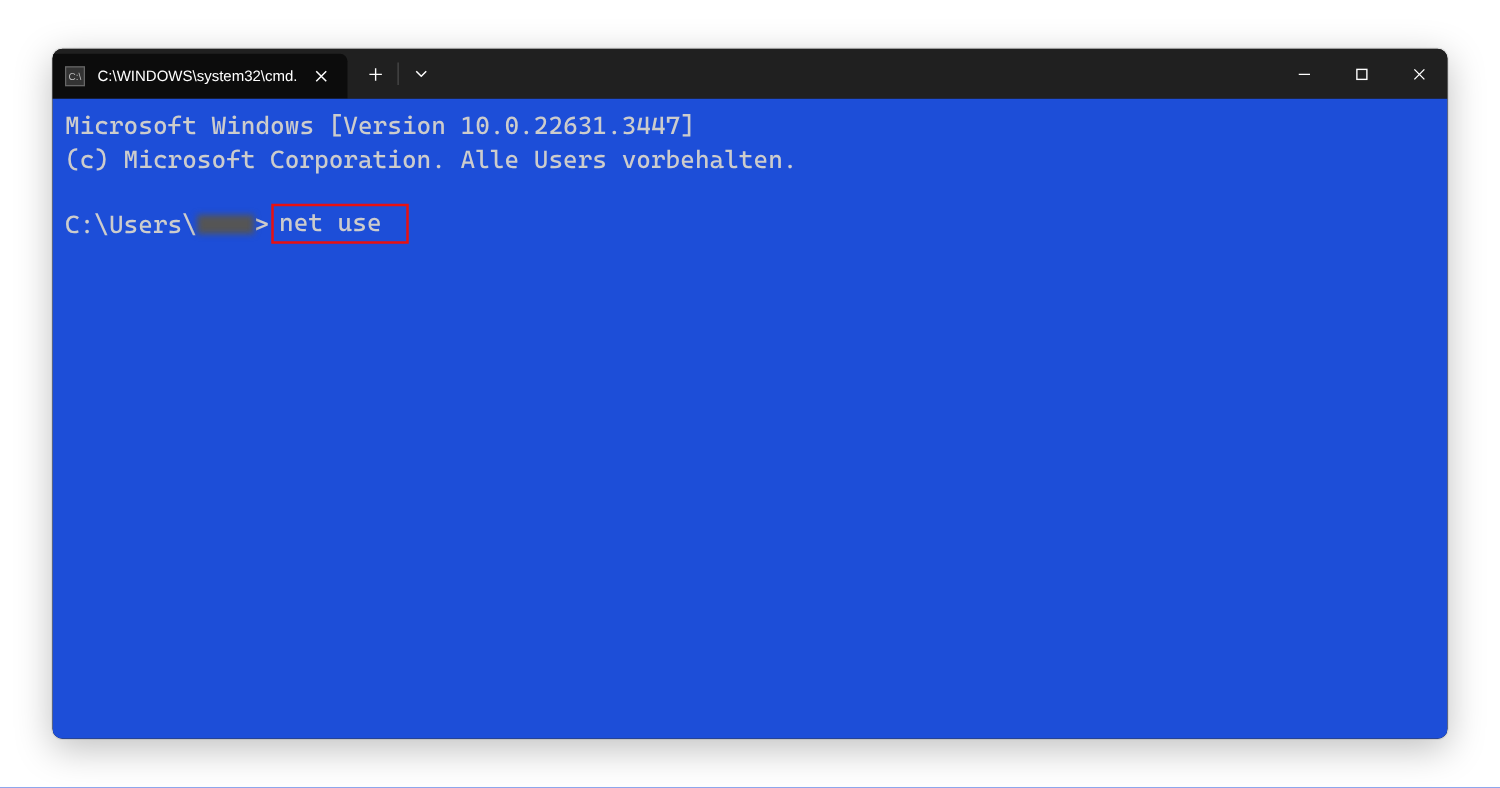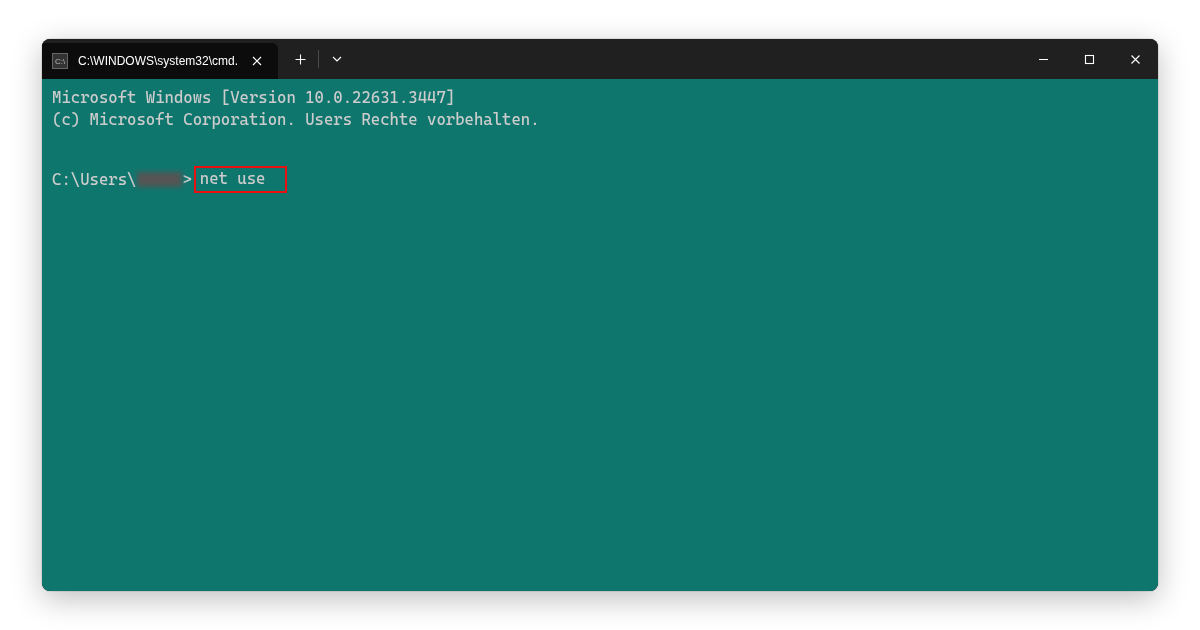--- a/index.html
+++ b/index.html
@@ -98,33 +98,33 @@
     .win-btn {
       width: 46px;
       display: flex;
       align-items: center;
       justify-content: center;
       color: #ffffff;
       cursor: pointer;
     }
     .terminal-body {
       flex: 1;
-      background: #0f766e;
+      background: #1d4ed8;
       padding: 8px 10px;
       font-family: "Cascadia Mono", "Consolas", monospace;
-      font-size: 16px;
+      font-size: 20px;
       line-height: 1.35;
       color: #cccccc;
       overflow: hidden;
     }
     .terminal-line { white-space: pre; }
     .prompt-line {
       display: flex;
       align-items: center;
-      margin-top: 36px;
+      margin-top: 22px;
       white-space: pre;
     }
     .redacted {
       display: inline-block;
       width: 45px;
       height: 15px;
       vertical-align: middle;
       position: relative;
       margin-left: 1px;
     }
@@ -187,18 +187,18 @@
       <div class="win-btn close">
         <svg width="11" height="11" viewBox="0 0 11 11">
             <path d="M1.5 1.5 L9.5 9.5 M9.5 1.5 L1.5 9.5" stroke="#fff" stroke-width="1.1"></path>
           </svg>
       </div>
     </div>
   </div>
 
   <div class="terminal-body">
     <div class="terminal-line">Microsoft Windows [Version 10.0.22631.3447]</div>
-    <div class="terminal-line">(c) Microsoft Corporation. Users Rechte vorbehalten.</div>
+    <div class="terminal-line">(c) Microsoft Corporation. Alle Users vorbehalten.</div>
     <div class="prompt-line">
       <span>C:\Users\</span><span class="redacted"></span><span>&gt;</span><span class="red-box"><span>net use</span></span>
     </div>
   </div>
 </div>
 
 </body></html>

